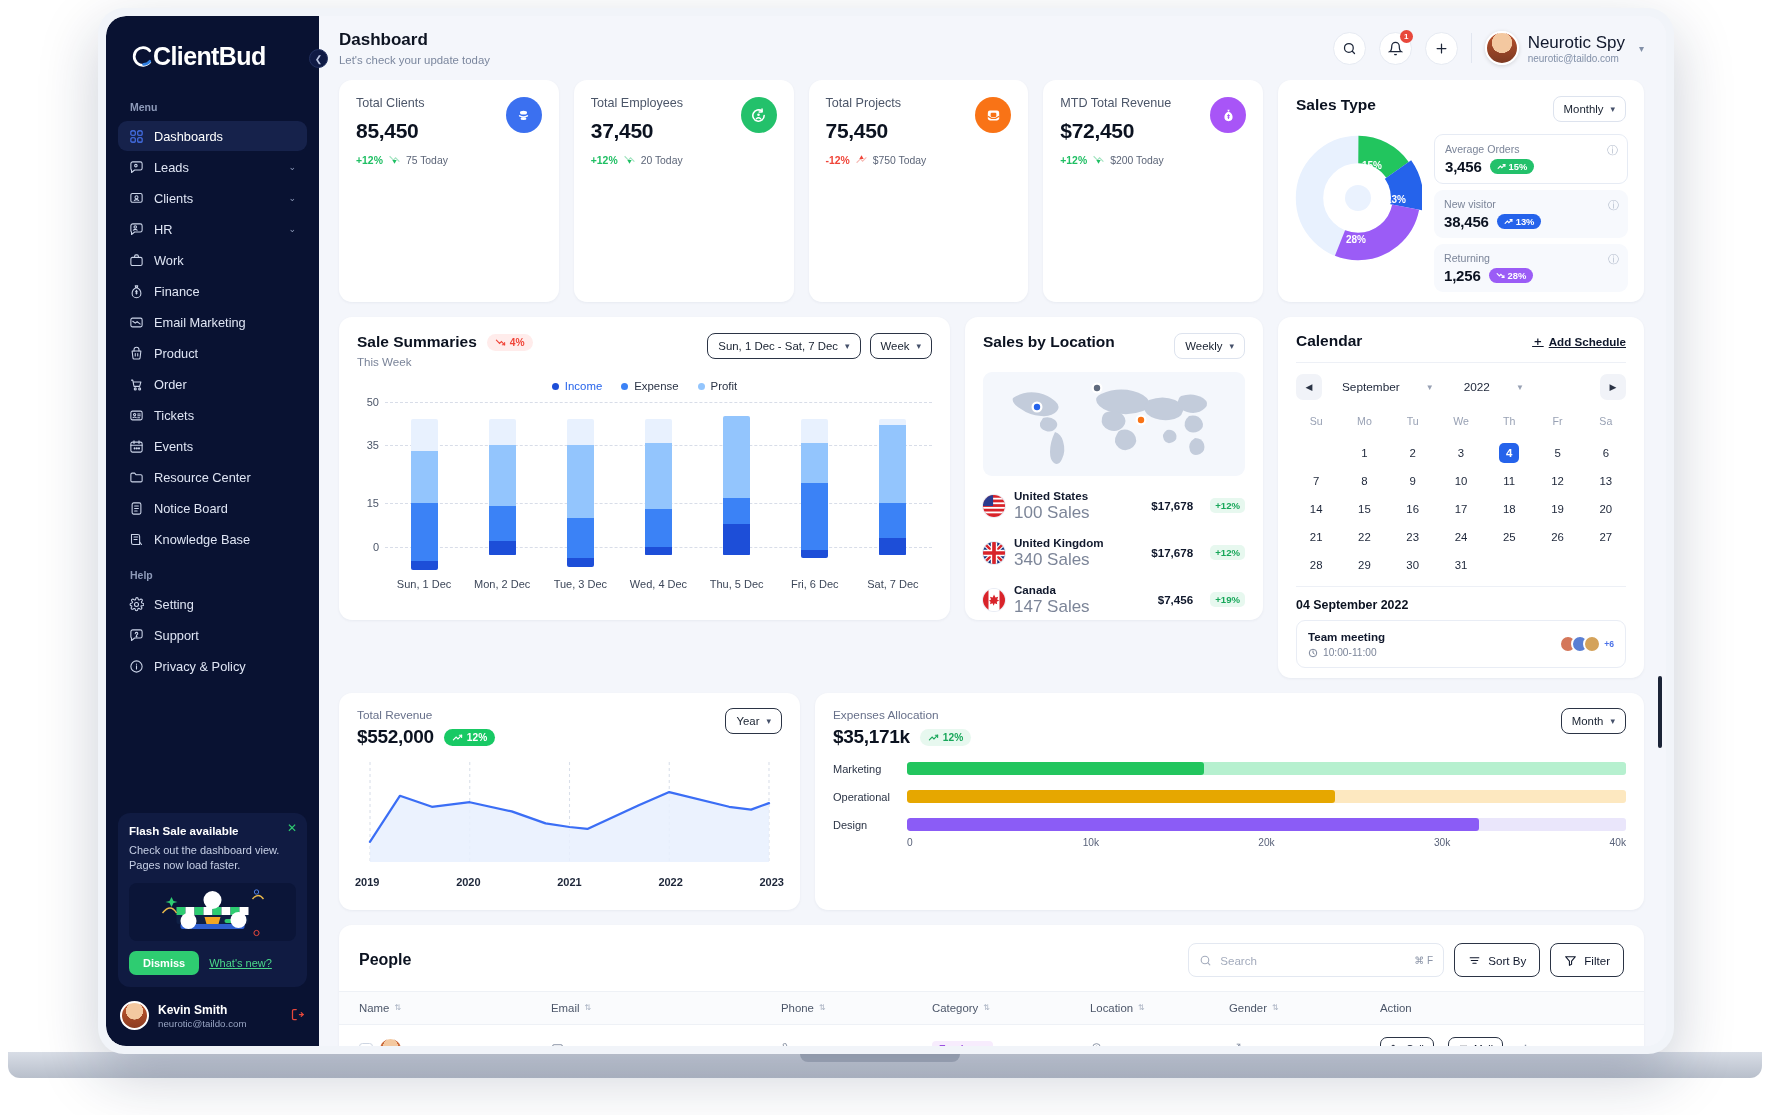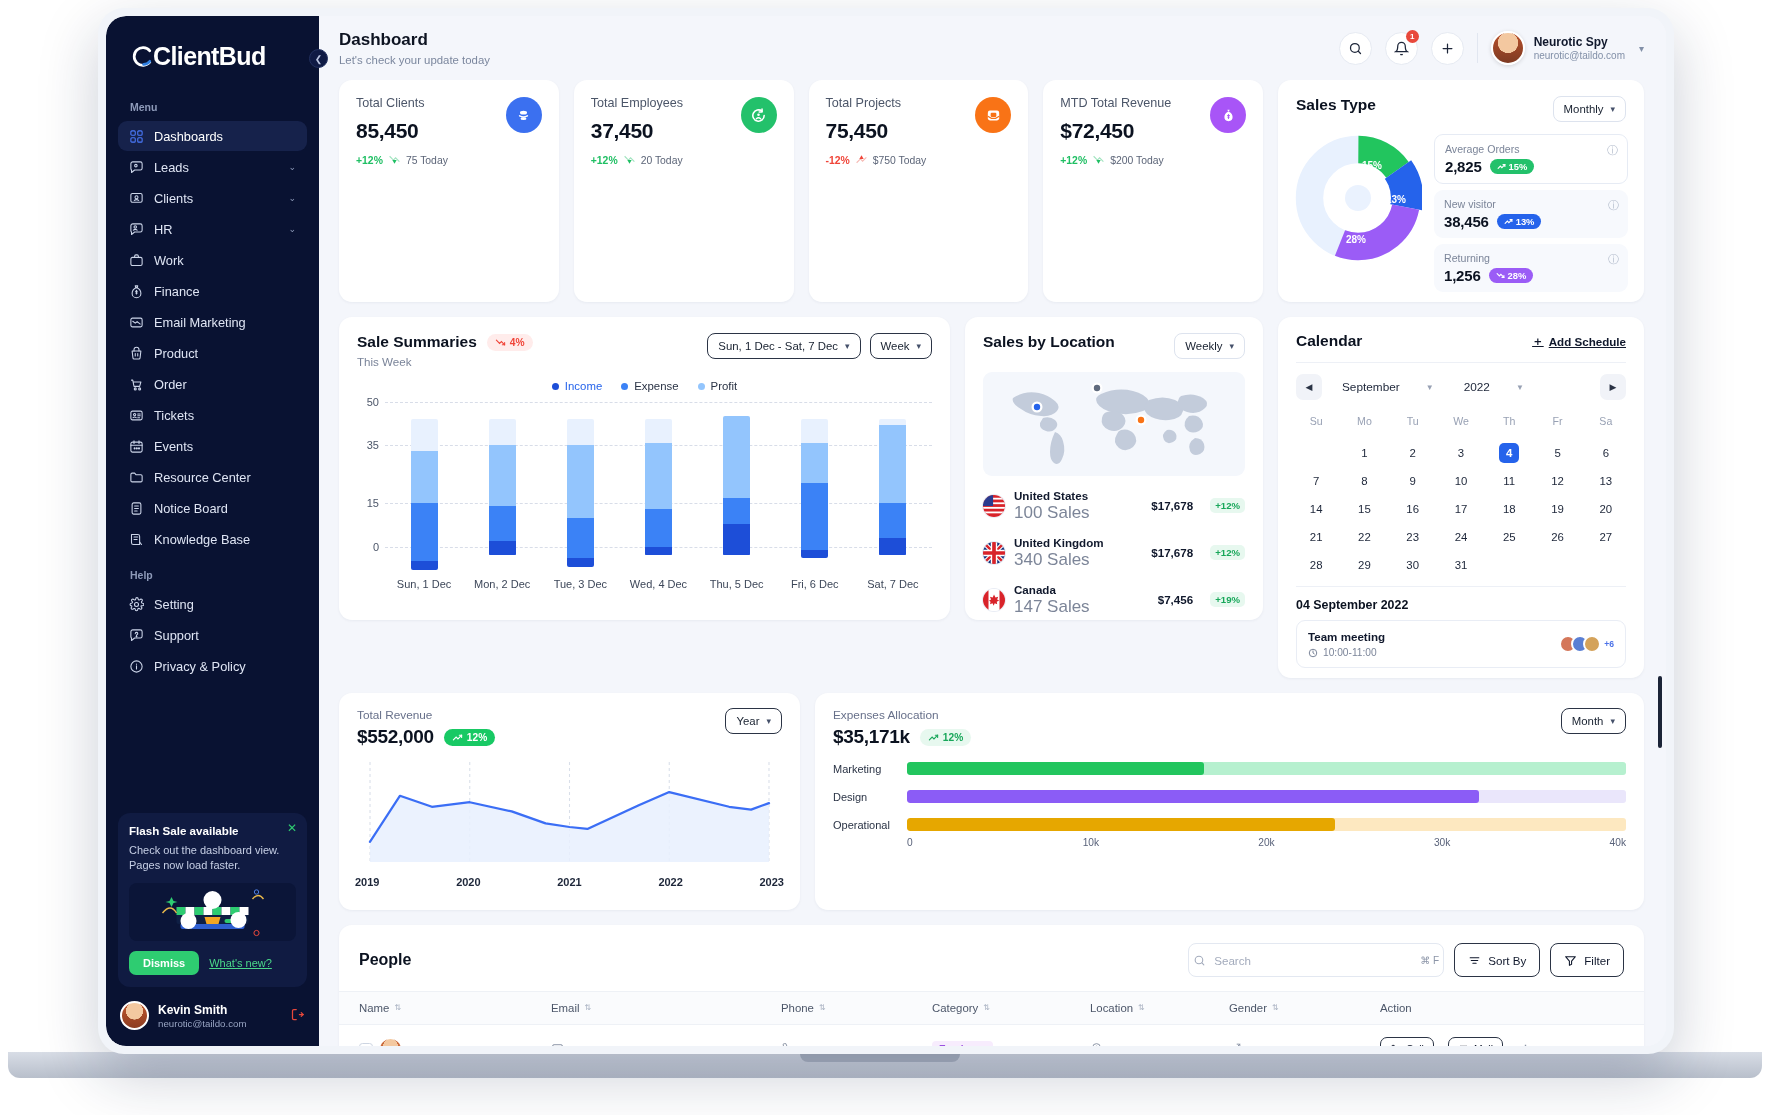--- a/index.html
+++ b/index.html
@@ -113,21 +113,21 @@
     font-size:8px; width:13px;height:13px;border-radius:50%;
     display:flex;align-items:center;justify-content:center; font-weight:700;
   }
   .divider-v { width:1px; height:30px; background:#e1e6f0; }
   .user-chip { display:flex; align-items:center; gap:9px; cursor:pointer;}
   .uc-av {
     width:34px;height:34px;border-radius:50%;flex:0 0 34px;
     background: radial-gradient(circle at 50% 33%, #f3c8a0 0 40%, transparent 41%), linear-gradient(#b8502b,#7d3a22);
     border:2px solid #fff; box-shadow:0 1px 4px rgba(0,0,0,.14);
   }
-  .uc-name { font-size:12px; font-weight:700; color:#10182c; line-height:1.25;}
+  .uc-name { font-size:17px; font-weight:400; color:#10182c; line-height:1.25;}
   .uc-mail { font-size:10px; color:#8290a8;}
   .uc-chev { font-size:10px; color:#8290a8; margin-left:5px;}
 
   .content { flex:1; overflow:hidden; padding: 0 22px 0 20px; }
   .row { display:flex; gap:15px; }
 
   
   .stats { display:flex; gap:15px; flex:1; }
   .card {
     background:#fff; border-radius: 13px; box-shadow: 0 1px 3px rgba(25,40,80,.055);
@@ -266,21 +266,21 @@
   .bscale { display:flex; margin: 2px 18px 0 92px;}
   .bs { flex:1; font-size:10.2px; color:#59627a;}
   .bs:last-child { flex:0 0 auto; }
 
   
   .people { margin-top: 15px; }
   .people-head { display:flex; align-items:center; padding: 18px 20px 14px;}
   .people-title { font-size:16px; font-weight:700; color:#0b1220;}
   .search-wrap {
     margin-left:auto; width:256px; height:34px; border:1px solid #e3e8f1; border-radius:8px;
-    display:flex; align-items:center; gap:8px; padding: 0 4px; background:#fff;
+    display:flex; align-items:center; gap:8px; padding: 0 10px; background:#fff;
   }
   .search-input { border:none; outline:none; flex:1; font-size:11.6px; color:#2a3345; font-family:"Liberation Sans",sans-serif; background:transparent;}
   .search-input::placeholder { color:#a3abbc;}
   .kbd { font-size:10px; color:#8c95a8; }
   .tbtn {
     margin-left:10px; border:1px solid #2b3445; border-radius:8px; height:34px; padding: 0 13px;
     display:flex; align-items:center; gap:7px; font-size:11.6px; color:#10182c; background:#fff; cursor:pointer;
   }
   .thead { display:flex; align-items:center; background:#fafbfd; border-top:1px solid #eef1f6; border-bottom:1px solid #eef1f6; padding: 10px 20px; }
   .th { font-size:11.4px; color:#4c5669; display:flex; align-items:center; gap:5px;}
@@ -692,21 +692,21 @@
                 <div class="donut-hole"></div>
                 <div class="donut-core"></div>
                 <span class="donut-lab" style="left:68px;top:26px">15%</span>
                 <span class="donut-lab" style="left:92px;top:60px">13%</span>
                 <span class="donut-lab" style="left:52px;top:100px">28%</span>
               </div>
               <div class="metrics" id="sales-metrics">
                     <div class="metric outlined">
                       <div class="m-label">Average Orders</div>
                       <div class="m-row">
-                        <div class="m-val">2,825</div>
+                        <div class="m-val">3,456</div>
                         <span class="m-pill" style="background: rgb(35, 193, 107);">
                           <svg width="9" height="9" viewBox="0 0 24 24" fill="none" stroke="#fff" stroke-width="3" stroke-linecap="round">
                             <path d="M3 17l6-6 4 4 8-8"></path>
                             <path d="M16 7h5v5"></path>
                           </svg>
                           <span>15%</span>
                         </span>
                       </div>
                       <span class="m-info">ⓘ</span>
                     </div>
@@ -1105,29 +1105,29 @@
               </div>
             </div>
             <div class="barlist" id="exp-bars">
                   <div class="brow">
                     <div class="blabel">Marketing</div>
                     <div class="btrack" style="background: rgb(182, 240, 207);">
                       <div class="bfill" style="background: rgb(34, 197, 94); width: 41.25%;"></div>
                     </div>
                   </div>
                   <div class="brow">
+                    <div class="blabel">Operational</div>
+                    <div class="btrack" style="background: rgb(253, 232, 192);">
+                      <div class="bfill" style="background: rgb(230, 167, 0); width: 59.5%;"></div>
+                    </div>
+                  </div>
+                  <div class="brow">
                     <div class="blabel">Design</div>
                     <div class="btrack" style="background: rgb(234, 230, 251);">
                       <div class="bfill" style="background: rgb(139, 92, 246); width: 79.5%;"></div>
-                    </div>
-                  </div>
-                  <div class="brow">
-                    <div class="blabel">Operational</div>
-                    <div class="btrack" style="background: rgb(253, 232, 192);">
-                      <div class="bfill" style="background: rgb(230, 167, 0); width: 59.5%;"></div>
                     </div>
                   </div>
                 </div>
             <div class="bscale" id="exp-scale">
                   <div class="bs">0</div>
                   <div class="bs">10k</div>
                   <div class="bs">20k</div>
                   <div class="bs">30k</div>
                   <div class="bs">40k</div>
                 </div>

